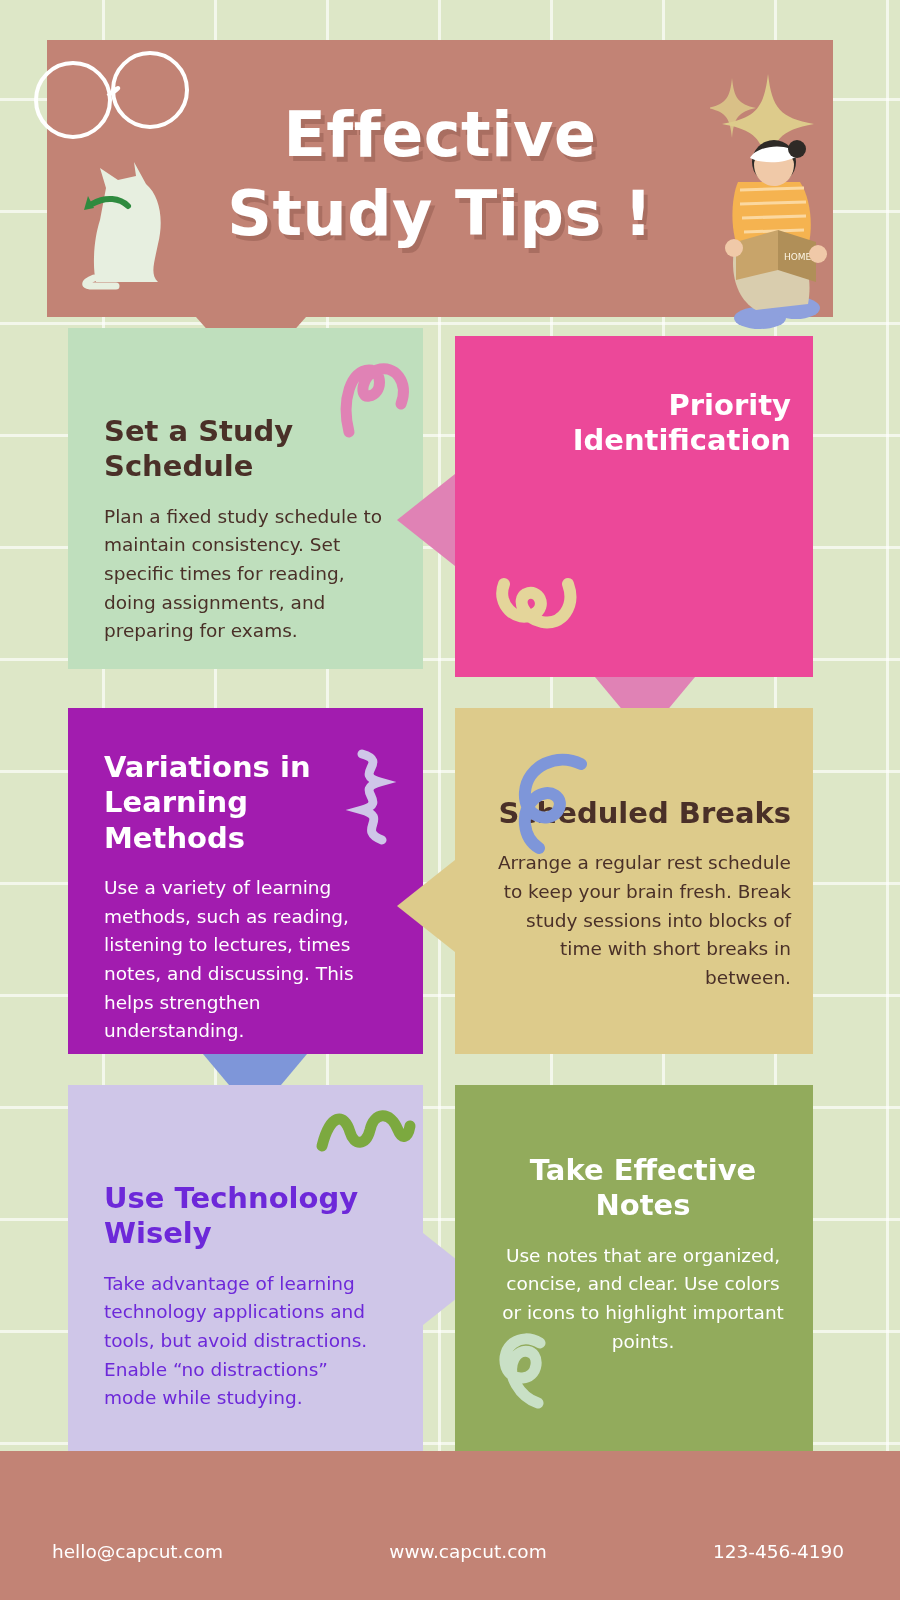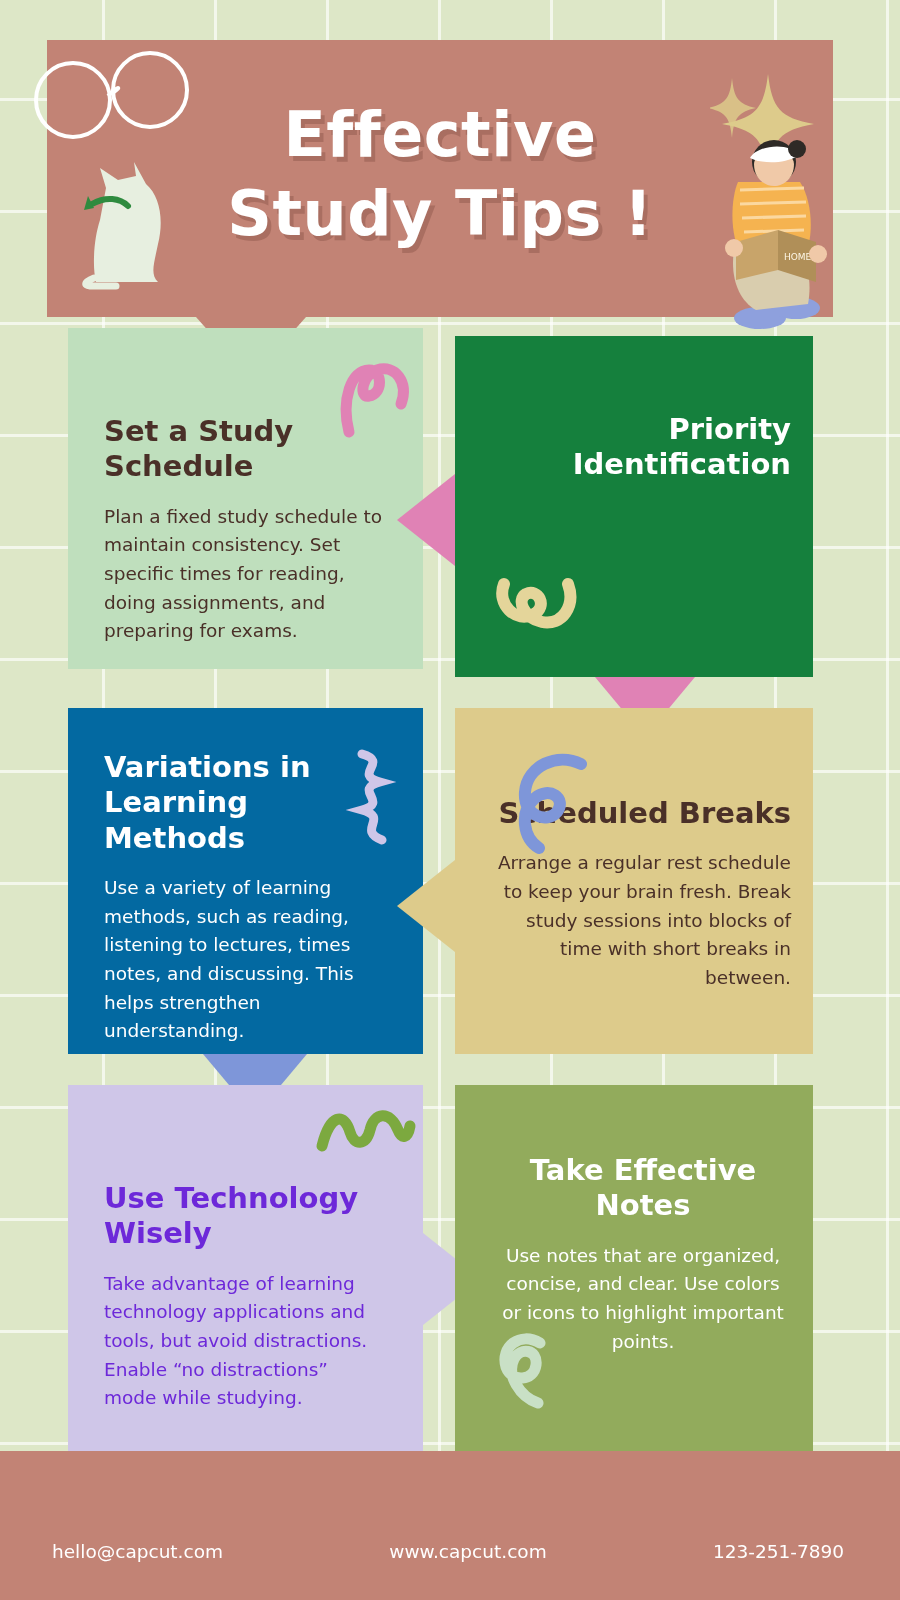--- a/index.html
+++ b/index.html
@@ -81,22 +81,22 @@
 
   
   #card1 {
     left: 68px; top: 328px; width: 355px; height: 341px;
     background: #bfdfbd; color: #4a3028;
     padding: 86px 40px 0 36px;
   }
   
   #card2 {
     left: 455px; top: 336px; width: 358px; height: 341px;
-    background: #15803d; color: #ffffff;
-    padding: 76px 22px 0 40px;
+    background: #ec4899; color: #ffffff;
+    padding: 52px 22px 0 40px;
     text-align: right;
   }
   #card2 .arrow-left {
     position: absolute;
     left: -58px; top: 138px;
     width: 0; height: 0;
     border-top: 46px solid transparent;
     border-bottom: 46px solid transparent;
     border-right: 58px solid #e082b5;
   }
@@ -104,21 +104,21 @@
     position: absolute;
     left: 140px; top: 341px;
     width: 0; height: 0;
     border-left: 50px solid transparent;
     border-right: 50px solid transparent;
     border-top: 60px solid #e082b5;
   }
   
   #card3 {
     left: 68px; top: 708px; width: 355px; height: 346px;
-    background: #0369a1; color: #ffffff;
+    background: #a21caf; color: #ffffff;
     padding: 42px 40px 0 36px;
   }
   #card3 .arrow-down {
     position: absolute;
     left: 135px; top: 346px;
     width: 0; height: 0;
     border-left: 52px solid transparent;
     border-right: 52px solid transparent;
     border-top: 62px solid #7e96d9;
   }
@@ -301,16 +301,16 @@
     <path d="M12 56 C20 24 34 22 40 42 C44 56 56 56 60 40 C64 22 80 20 88 40 C92 50 98 48 100 36" fill="none" stroke="#7ca93f" stroke-width="11" stroke-linecap="round"></path>
   </svg>
   <svg class="doodle squiggle-mint" width="90" height="90" viewBox="0 0 90 90">
     <path d="M54 18 C34 6 14 22 20 42 C26 58 48 56 50 40 C52 24 34 22 28 34 C20 50 34 72 52 78" fill="none" stroke="#c9e0c6" stroke-width="11" stroke-linecap="round"></path>
   </svg>
 
   <div class="footer"></div>
   <div class="footer-inner">
     <span>hello@capcut.com</span>
     <span>www.capcut.com</span>
-    <span>123-251-7890</span>
+    <span>123-456-4190</span>
   </div>
 
 </div>
 
 </body></html>

